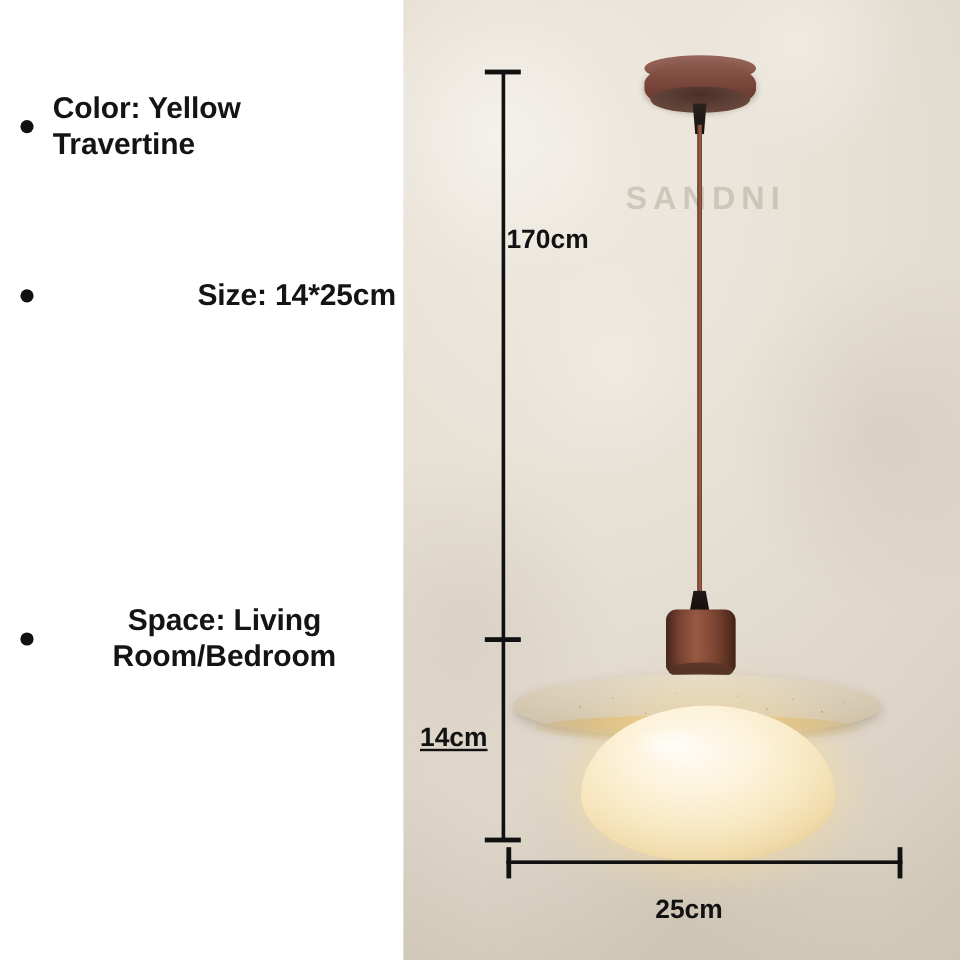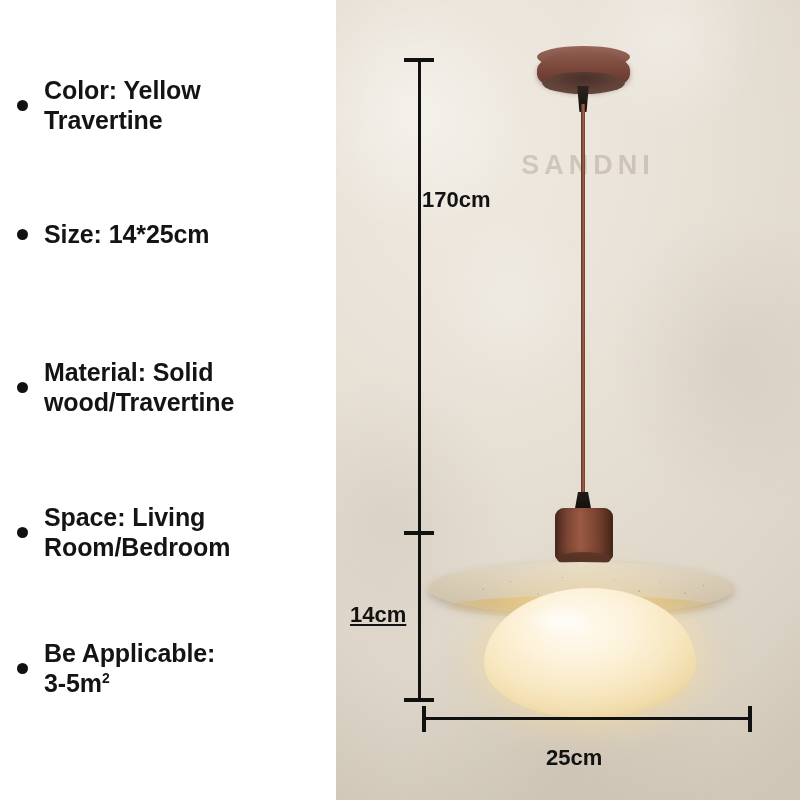--- a/index.html
+++ b/index.html
@@ -288,47 +288,35 @@
 
   <div id="spec-panel">
 
     <div class="spec-item" style="top:76px;">
       <span class="spec-bullet">
           <i></i>
         </span>
       <span class="spec-text">Color: Yellow<br>Travertine</span>
     </div>
 
-    <div class="spec-item" style="top:220px;">
+    <div class="spec-item" style="top:232px;text-align:right;">
       <span class="spec-bullet">
           <i></i>
         </span>
       <span class="spec-text">Size: 14*25cm</span>
     </div>
 
-    <div class="spec-item" style="top:358px;">
-      <span class="spec-bullet">
-          <i></i>
-        </span>
-      <span class="spec-text">Material: Solid<br>wood/Travertine</span>
-    </div>
-
-    <div class="spec-item" style="top:503px;">
+
+    <div class="spec-item" style="top:503px;text-align:center;">
       <span class="spec-bullet">
           <i></i>
         </span>
       <span class="spec-text">Space: Living<br>Room/Bedroom</span>
     </div>
 
-    <div class="spec-item" style="top:639px;">
-      <span class="spec-bullet">
-          <i></i>
-        </span>
-      <span class="spec-text">Be Applicable:<br>3-5m<sup>2</sup></span>
-    </div>
 
   </div>
 
   <div id="photo">
 
     <div class="plaster"></div>
 
     <div id="watermark">SANDNI</div>
 
     <div id="lamp">

